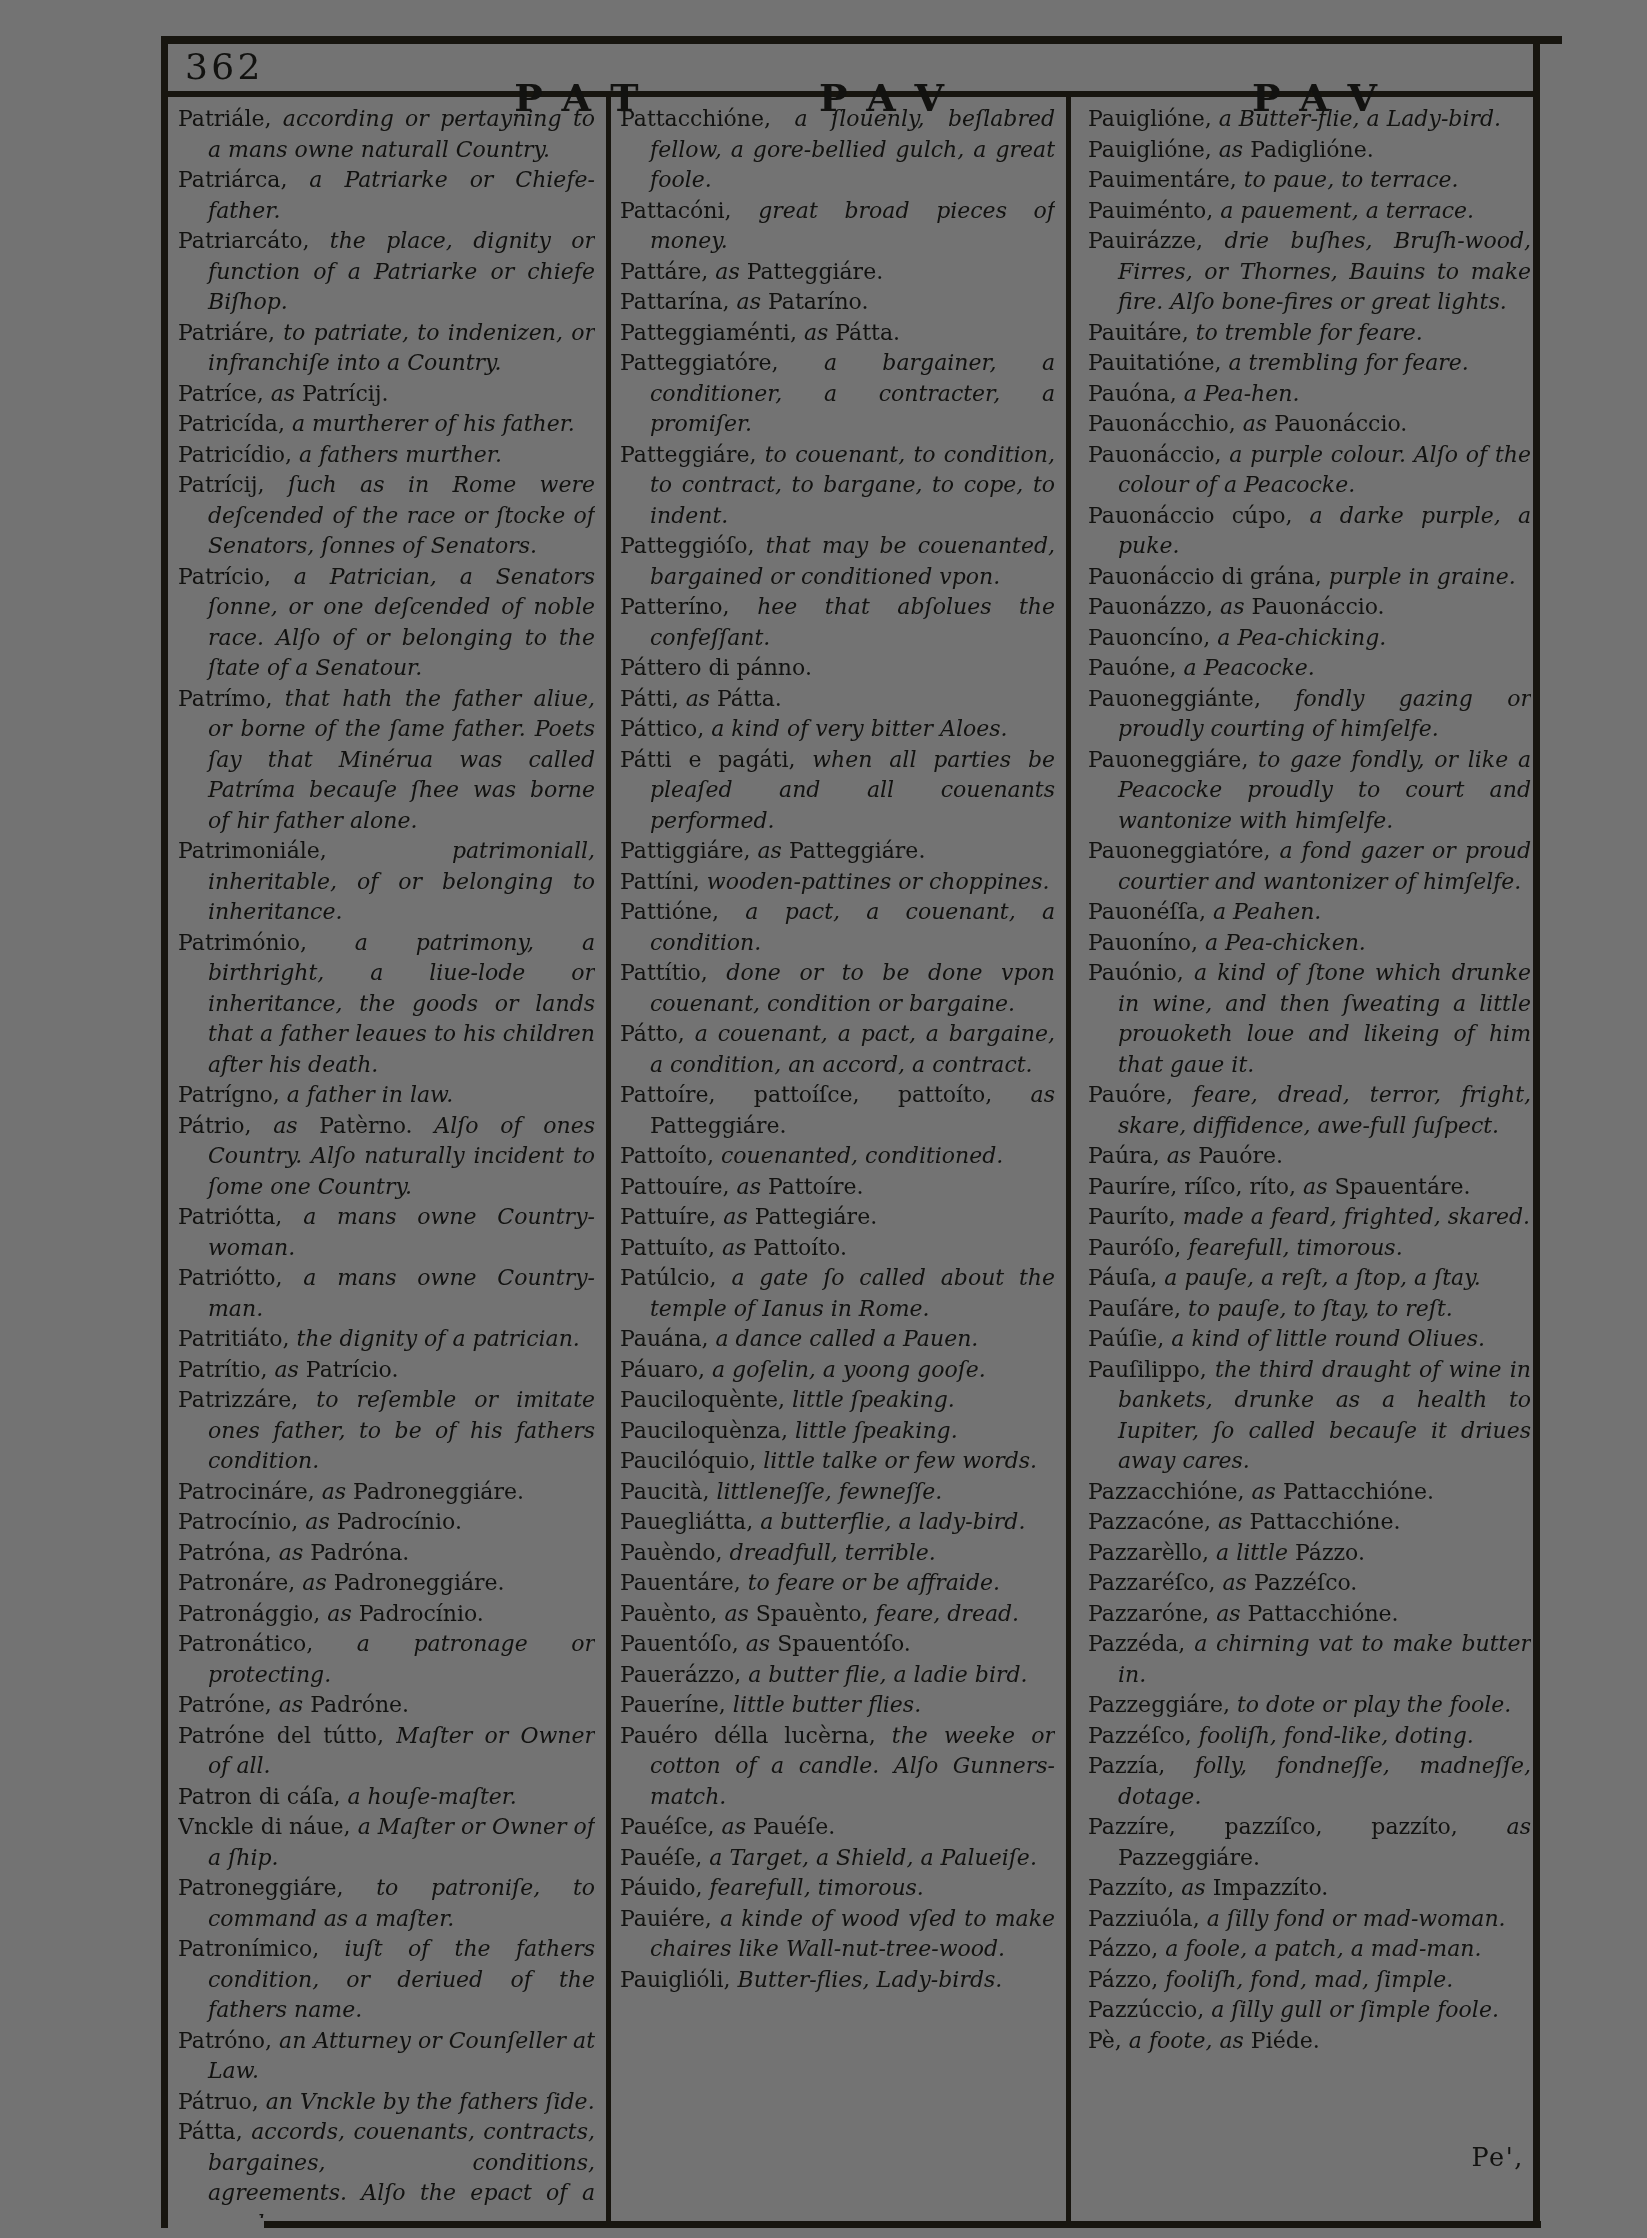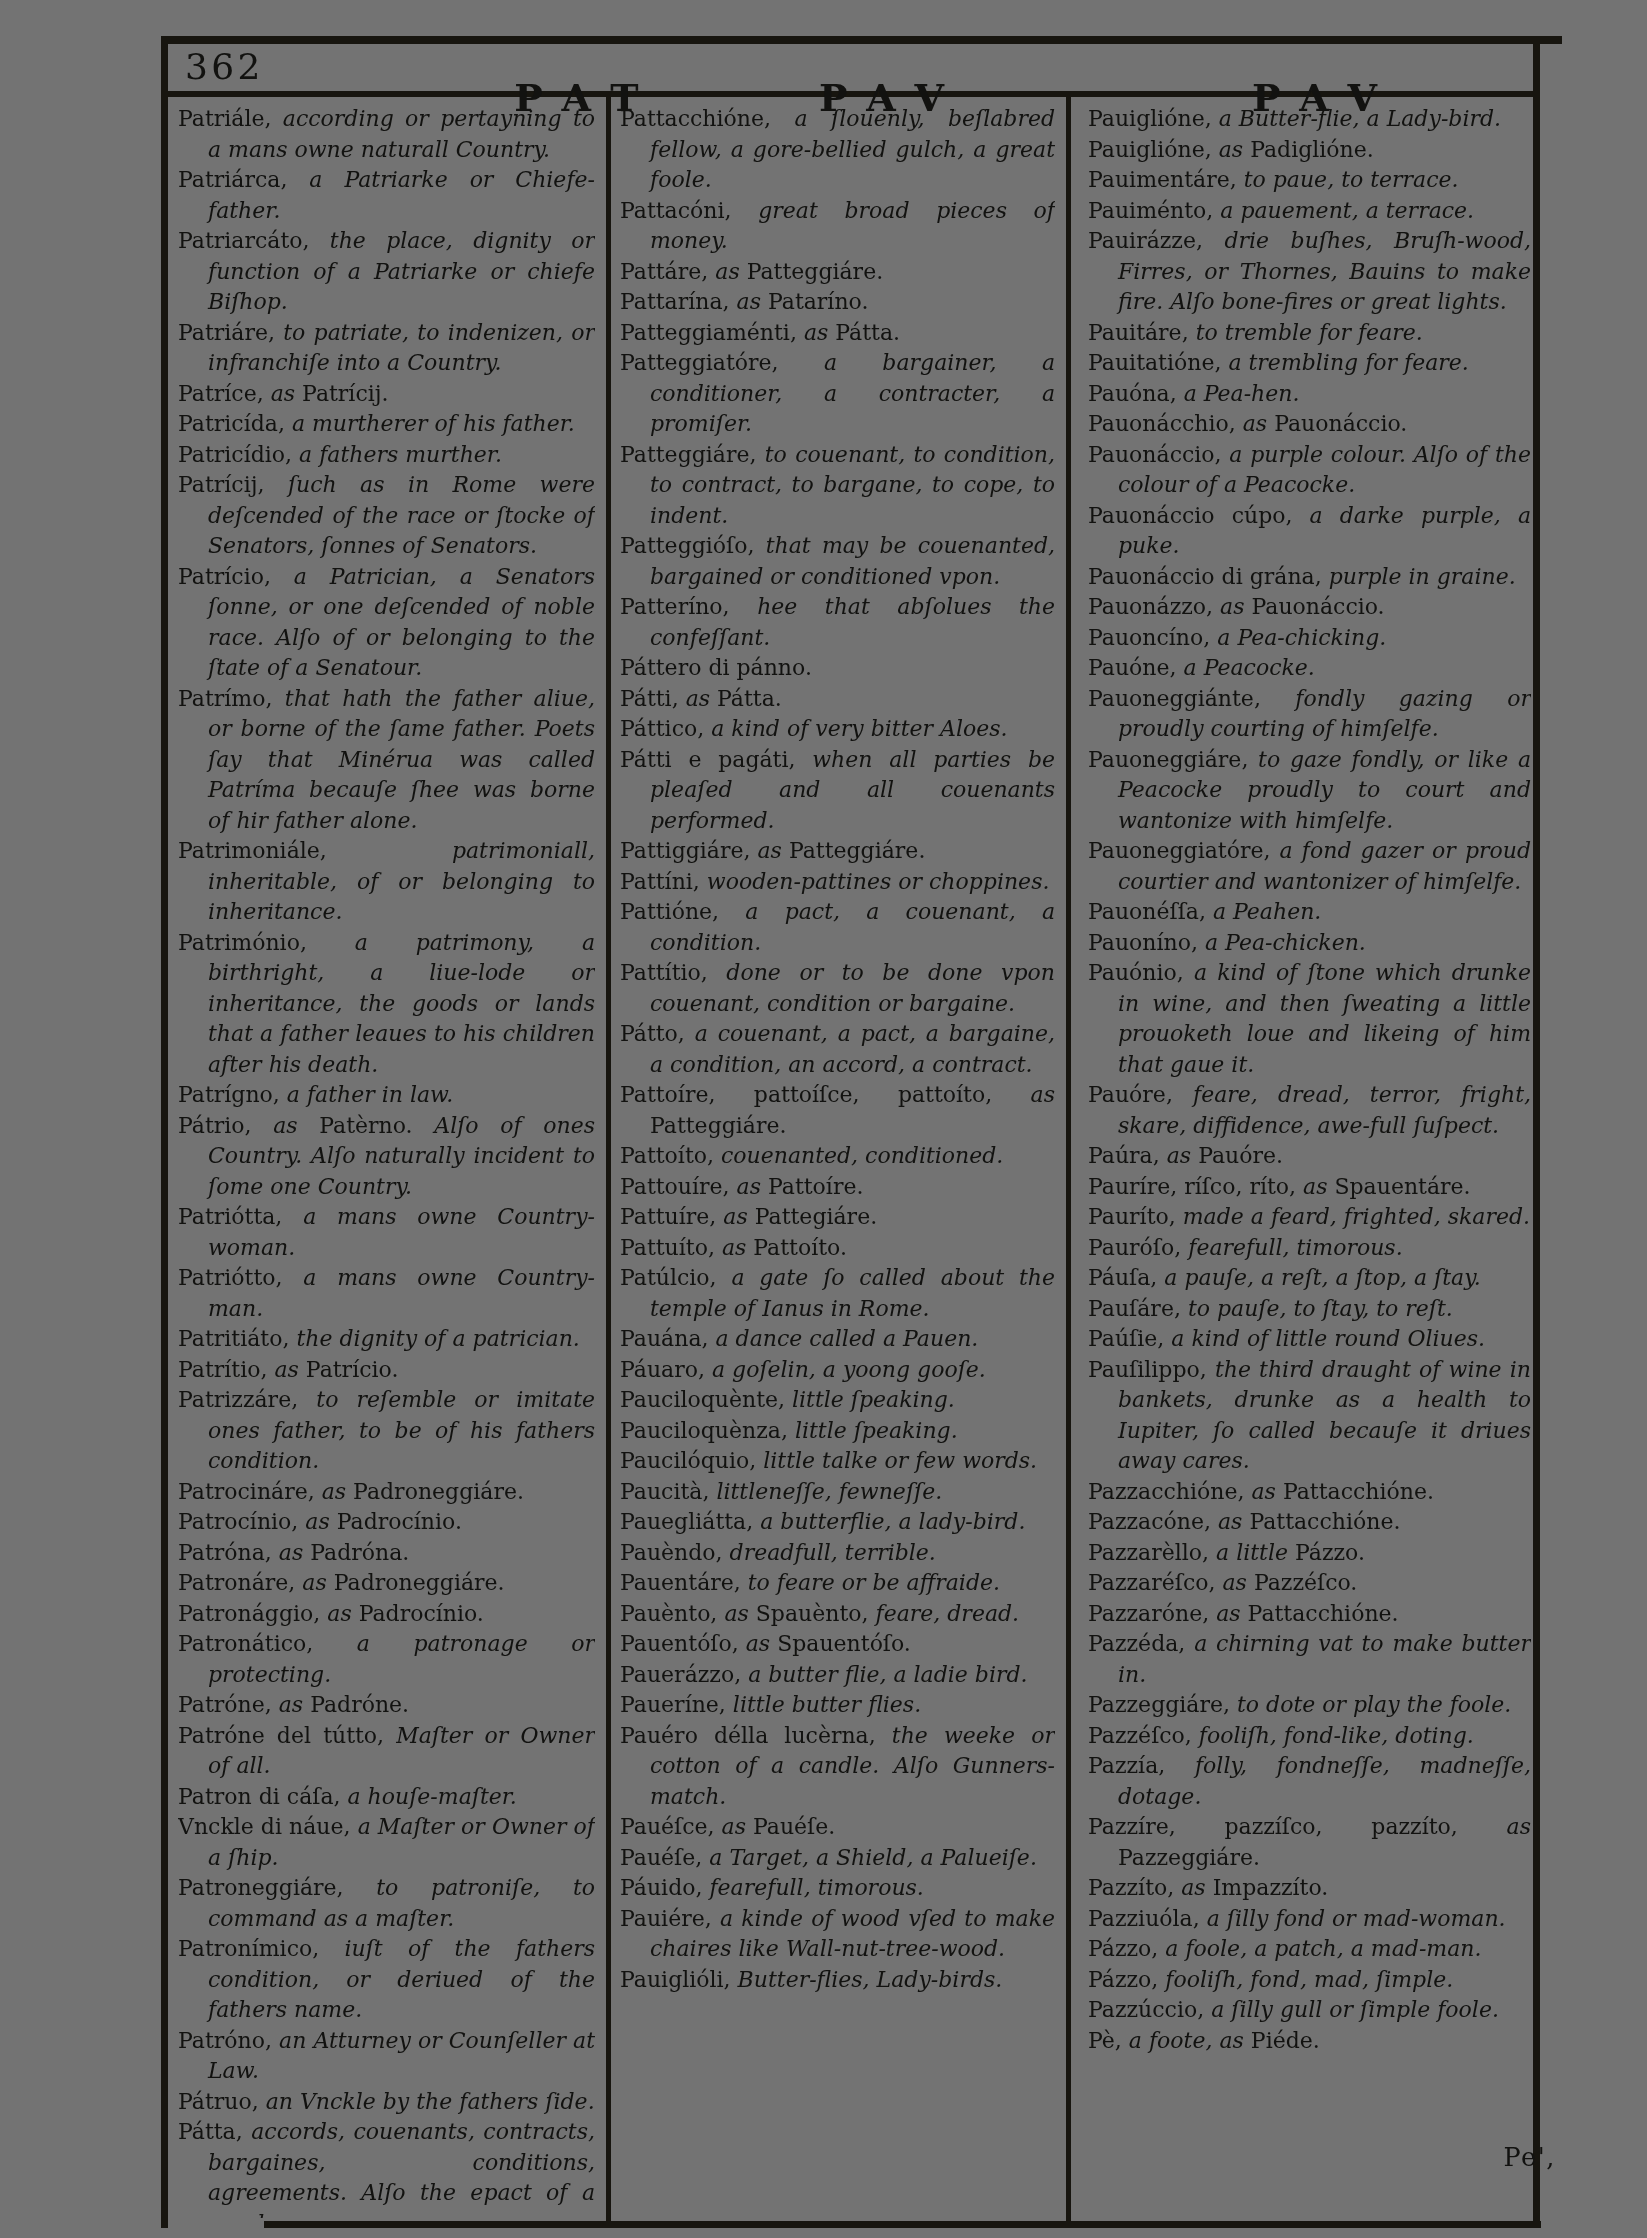--- a/index.html
+++ b/index.html
@@ -30,21 +30,21 @@
   .entry{
     margin:0;
     font-size:22px;
     line-height:30.5px;
     padding-left:30px;
     text-indent:-30px;
   }
   .entry .ro{font-style:normal;}
   .entry .it{font-style:italic;}
   .catchword{
-    position:absolute;left:1309px;top:2142px;width:247px;
+    position:absolute;left:1277px;top:2142px;width:247px;
     text-align:right;font-size:25.5px;letter-spacing:1.6px;
   }
 </style>
 </head>
 <body>
 
 <div class="sheet">
 
   <div class="rule" style="left:161px;top:36px;width:1401px;height:8.2px;"></div>
   <div class="rule" style="left:161px;top:36px;width:6.6px;height:2192px;"></div>

